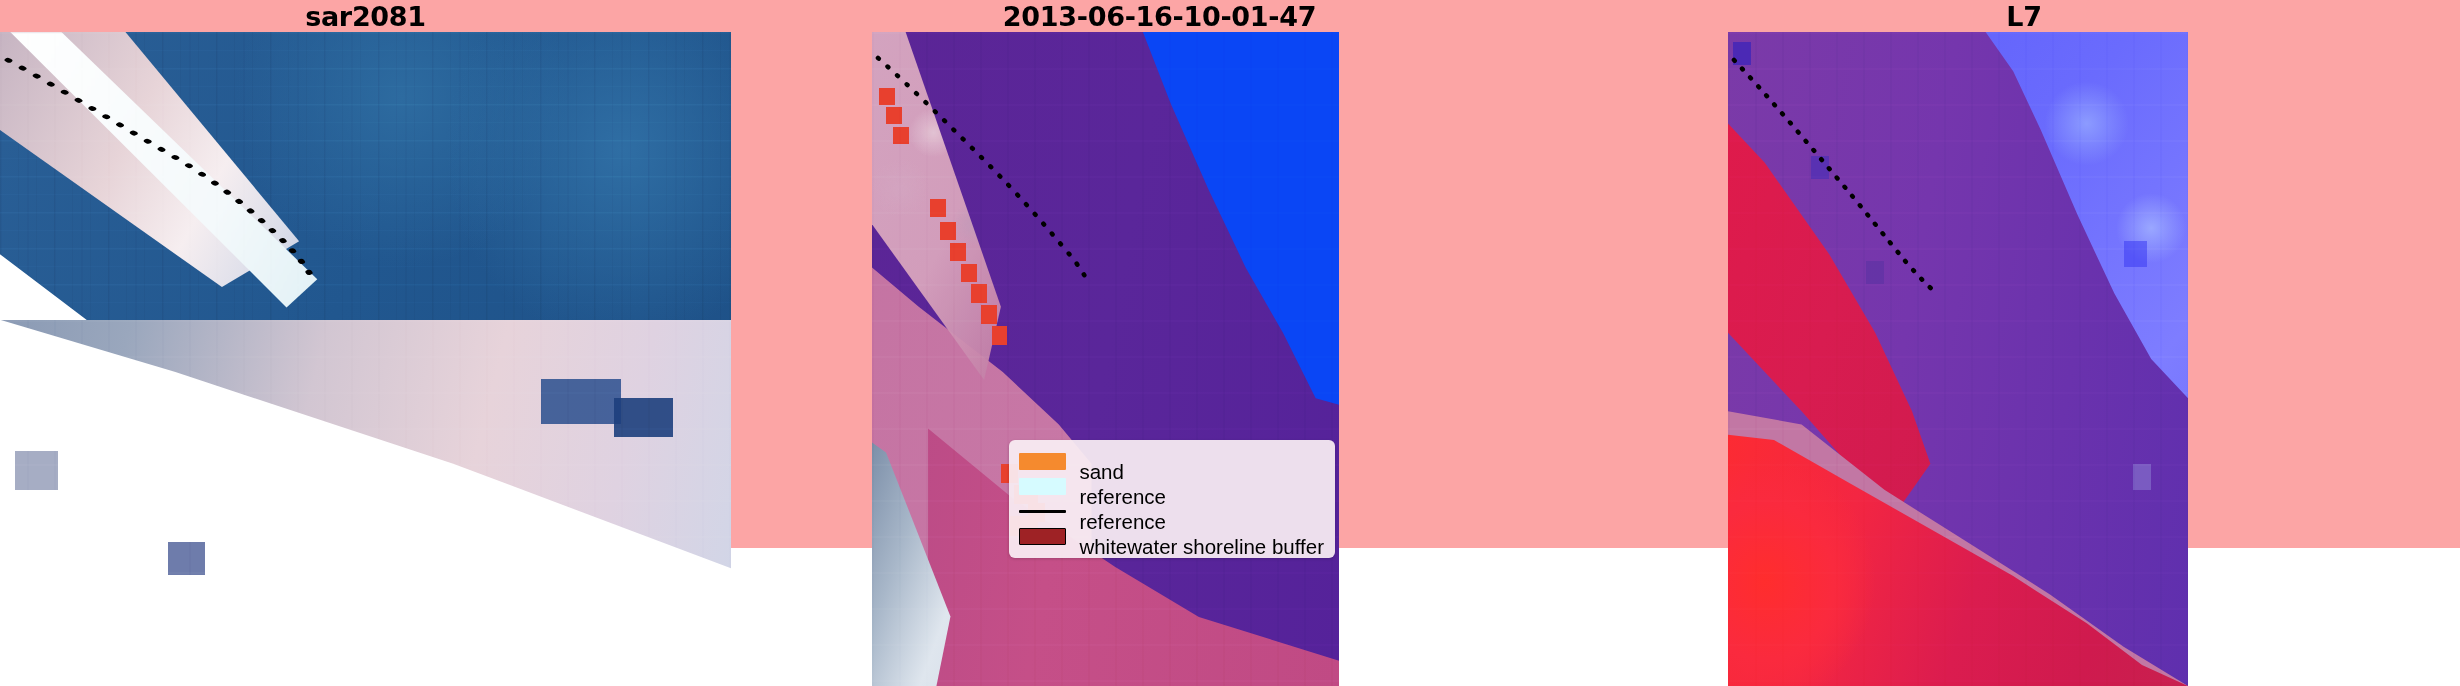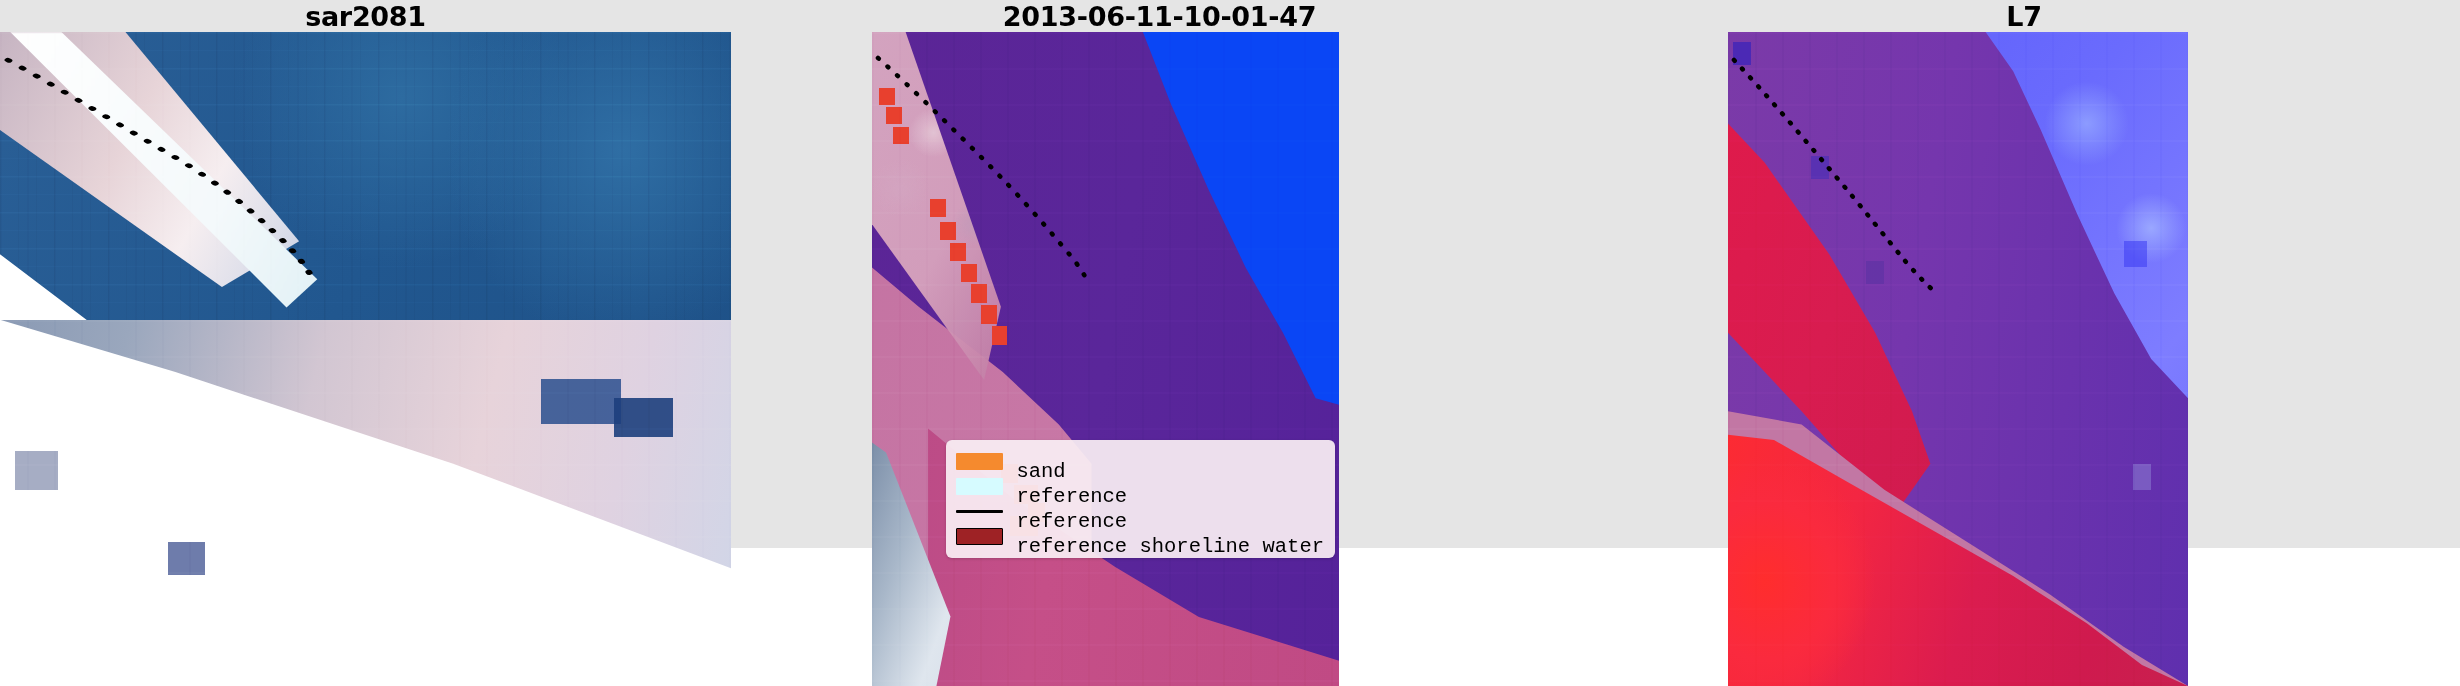--- a/index.html
+++ b/index.html
@@ -1,17 +1,17 @@
 <!DOCTYPE html>
 <html><head>
 <meta charset="utf-8">
 <style>
   html,body{margin:0;padding:0;background:#ffffff;}
   body{width:2460px;height:686px;font-family:"DejaVu Sans","Liberation Sans",sans-serif;overflow:hidden;}
-  .figure{position:relative;width:2460px;height:548px;background:#e5e5e5;}
+  .figure{position:relative;width:2460px;height:548px;background:#fca5a5;}
 
   .panel{position:absolute;top:0;height:686px;}
   .panel-title{
     position:absolute;top:2px;left:0;width:100%;
     text-align:center;font-weight:bold;font-size:27px;color:#000000;
     letter-spacing:-0.3px;line-height:30px;
   }
   .axes{position:absolute;left:0;top:32px;width:100%;height:654px;overflow:hidden;background:#ffffff;}
   .px{position:absolute;}
 
@@ -160,21 +160,21 @@
     width:47px;height:17px;margin-right:13px;flex:0 0 auto;
     border-radius:1px;
   }
   .legend-swatch.line{
     height:0;border-top:3px solid #000000;
     position:relative;top:0;
   }
   .legend-swatch.bordered{border:1.6px solid #000000;box-sizing:border-box;}
   .legend-label{
     font-size:20.5px;color:#000000;line-height:22px;white-space:nowrap;
-    font-family:Liberation Mono, monospace;
+    font-family:Liberation Sans, sans-serif;
     margin-top:20px;
   }
 </style>
 </head>
 <body>
 
 <div class="figure">
 
   <div class="panel" id="panel1" style="left:0px;width:731px;">
     <div class="panel-title">sar2081</div>
@@ -200,21 +200,21 @@
       <div class="shoreline">
         <svg viewBox="0 0 466 654" preserveAspectRatio="none">
           <path d="M 5 28 C 40 58, 75 92, 108 122 C 140 151, 160 178, 178 205 C 192 226, 196 238, 200 248" fill="none" stroke="#000000" stroke-width="4.2" stroke-linecap="round" stroke-dasharray="1 11"></path>
         </svg>
       </div>
 
     </div>
   </div>
 
   <div class="panel" id="panel2" style="left:731px;width:857px;">
-    <div class="panel-title">2013-06-11-10-01-47</div>
+    <div class="panel-title">2013-06-16-10-01-47</div>
     <div class="axes" style="left:141px;width:467px;">
 
       <div class="p2-water"></div>
       <div class="p2-blue"></div>
       <div class="p2-sand"></div>
       <div class="p2-sandtex"></div>
       <div class="p2-magenta"></div>
       <div class="p2-lowerleft"></div>
 
       <div class="p2-buffer">
@@ -255,21 +255,21 @@
         </div>
 
 
         <div class="legend-row">
           <span class="legend-swatch line"></span>
           <span class="legend-label">reference</span>
         </div>
 
         <div class="legend-row">
           <span class="legend-swatch bordered" style="background:#9e2225;"></span>
-          <span class="legend-label">reference shoreline water</span>
+          <span class="legend-label">whitewater shoreline buffer</span>
         </div>
 
       </div>
 
     </div>
   </div>
 
   <div class="panel" id="panel3" style="left:1588px;width:872px;">
     <div class="panel-title">L7</div>
     <div class="axes" style="left:140px;width:460px;">

